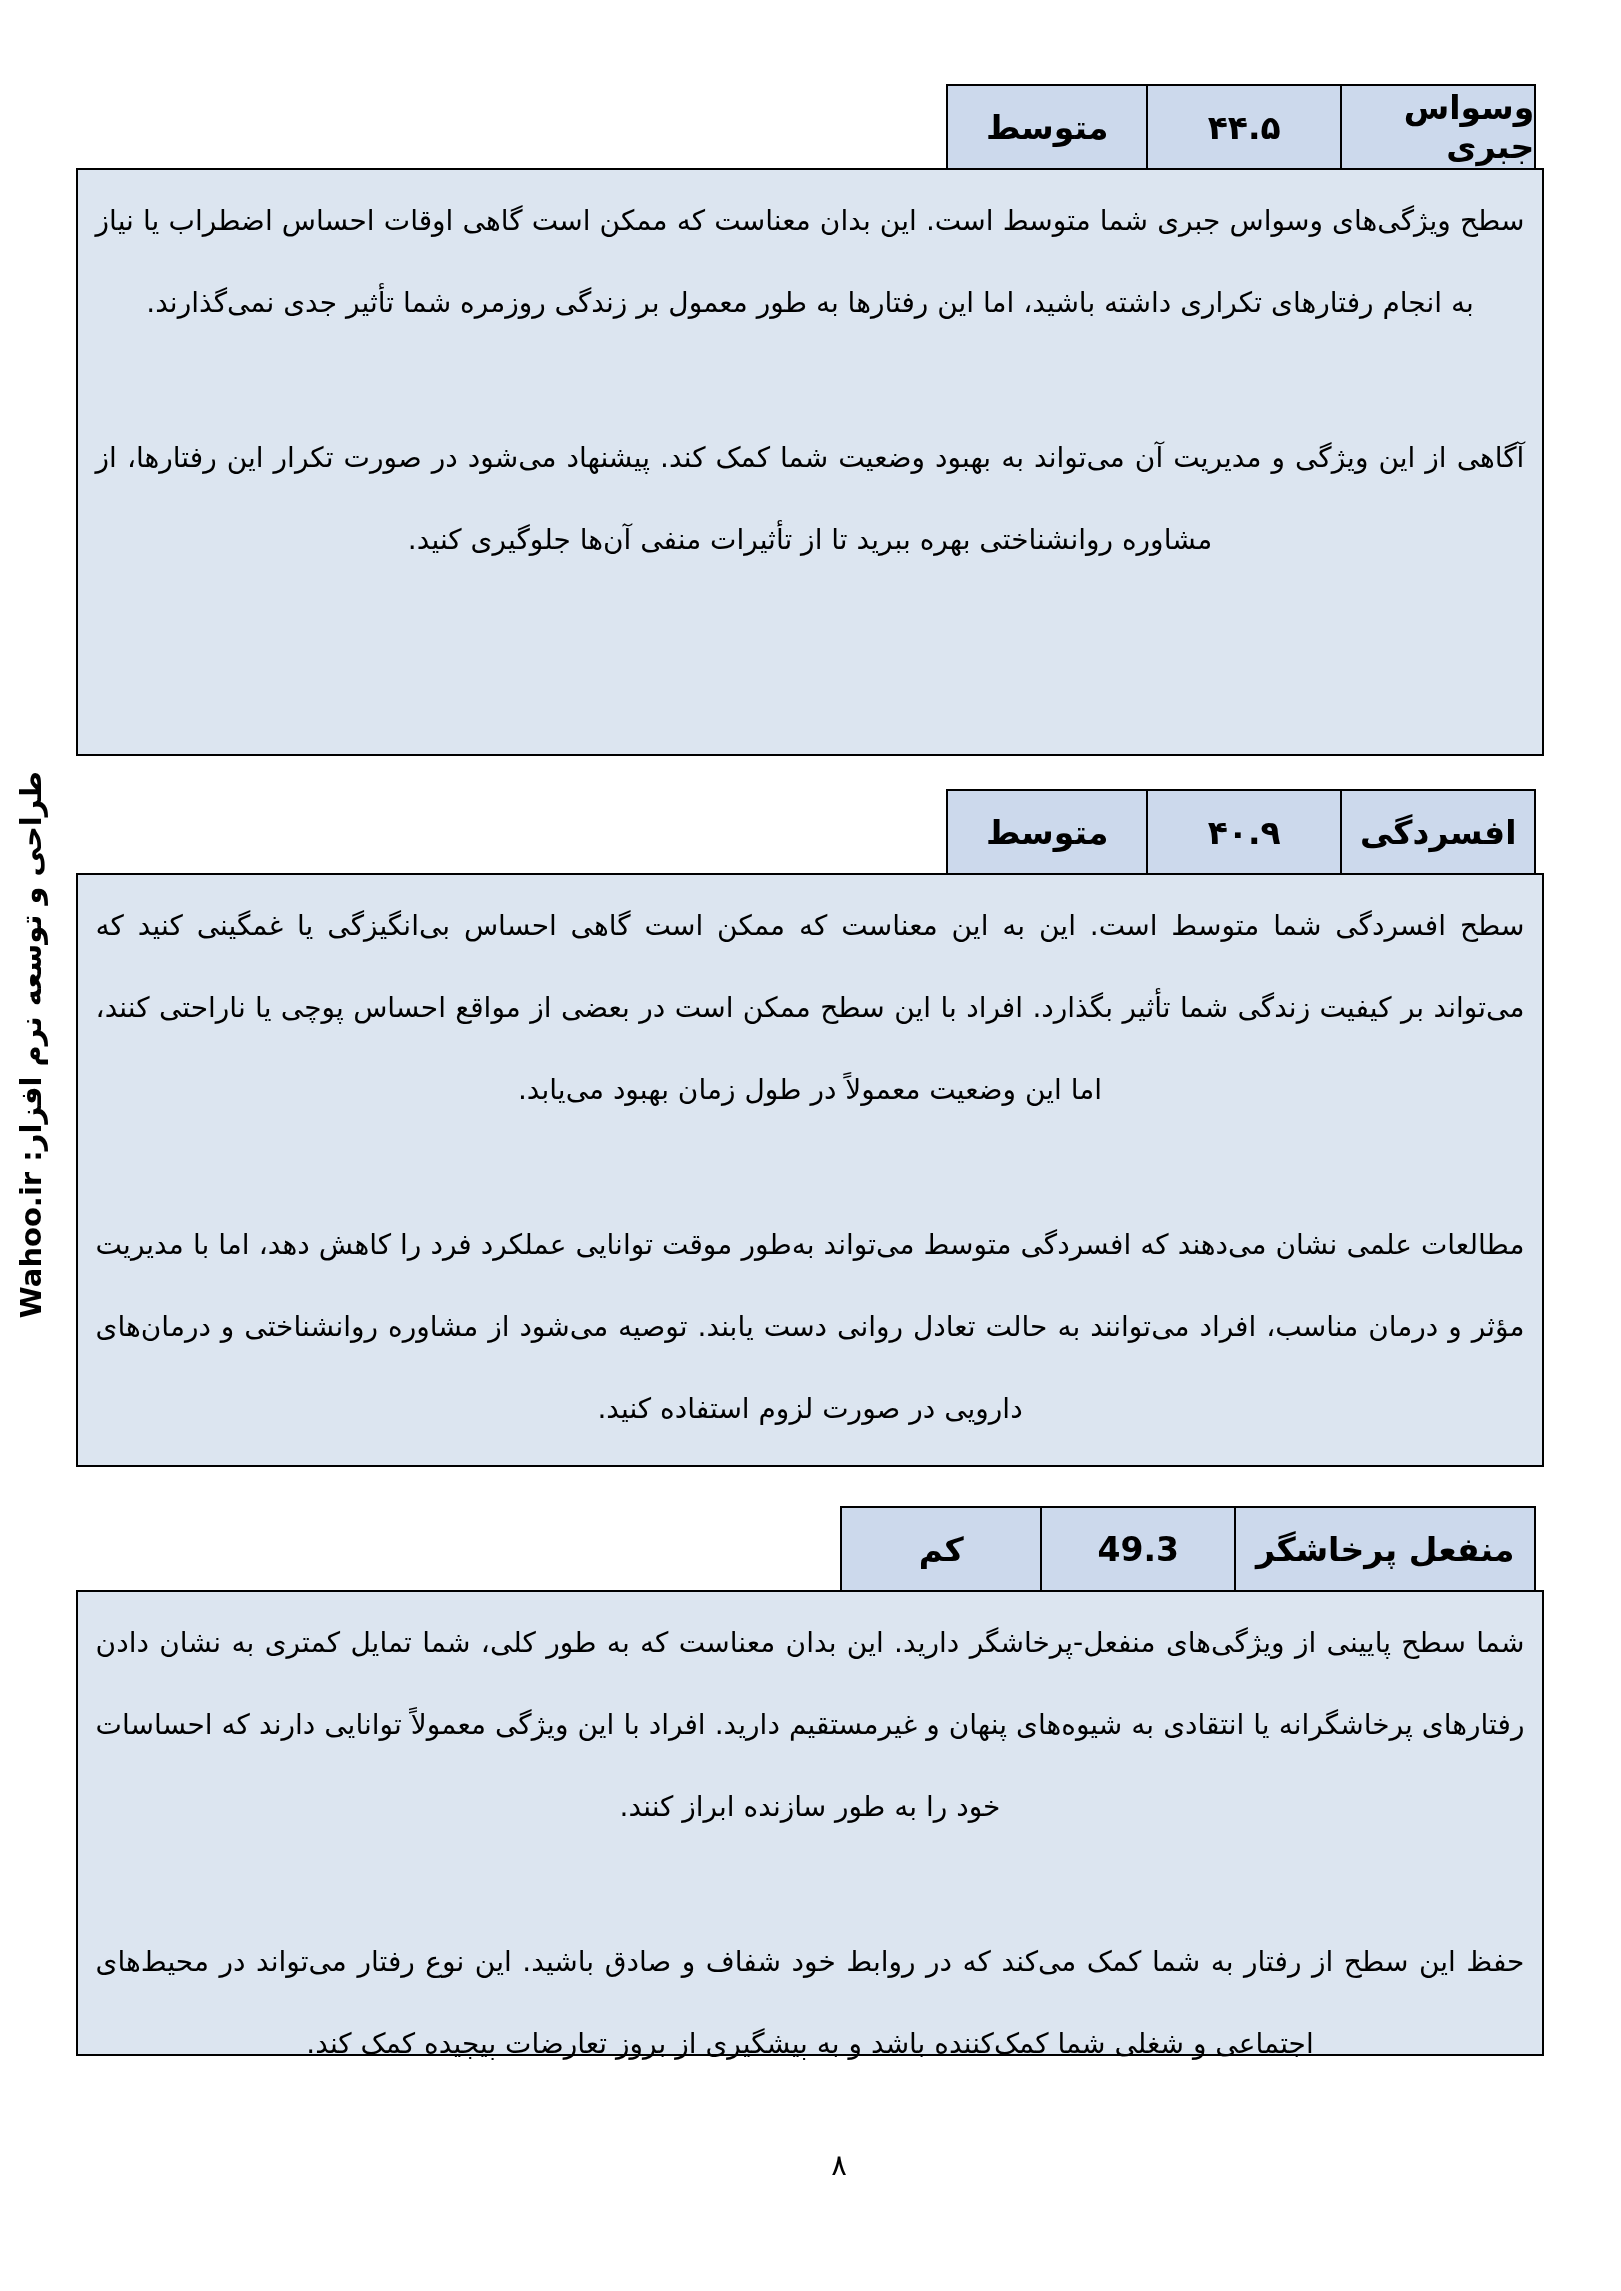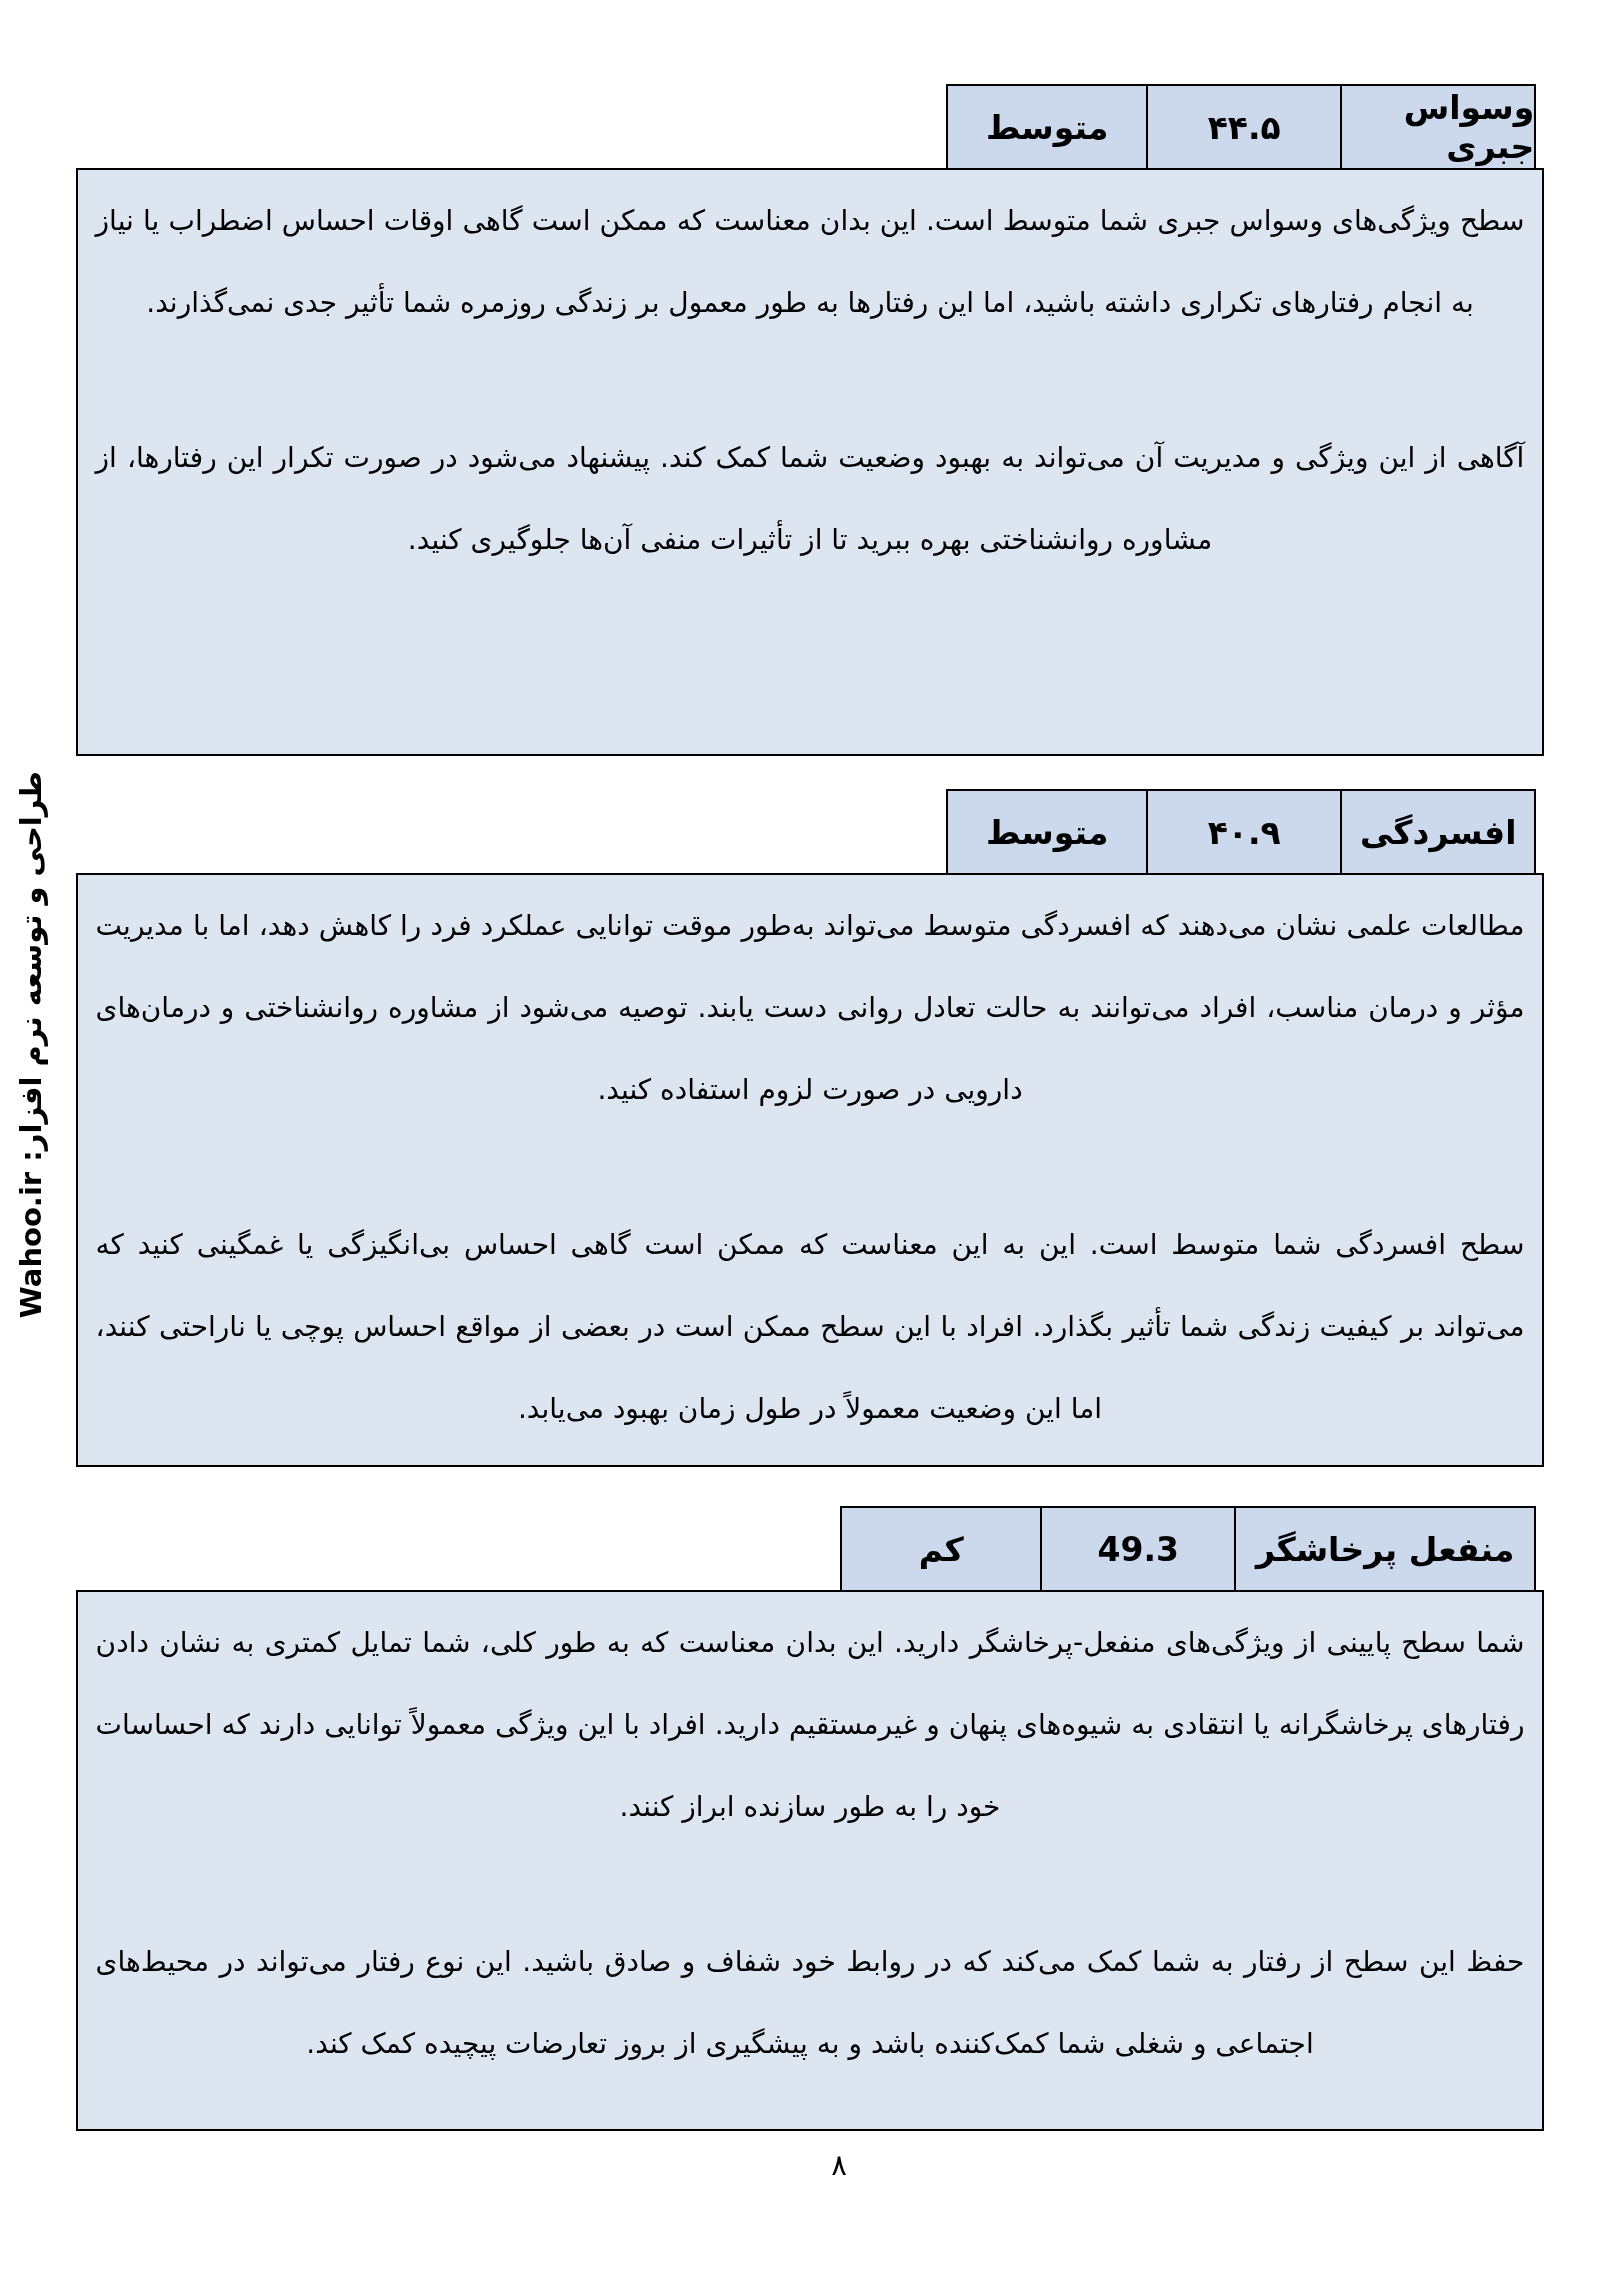--- a/index.html
+++ b/index.html
@@ -61,21 +61,21 @@
     direction: rtl;
     text-align: justify;
     text-align-last: center;
     font-size: 28px;
     line-height: 82px;
     position: relative;
     z-index: 1;
   }
   .box-1 { height: 588px; }
   .box-2 { height: 594px; }
-  .box-3 { height: 541px; }
+  .box-3 { height: 466px; }
   .desc-box p { margin: 0 0 73px 0; }
   .desc-box p:last-child { margin-bottom: 0; }
 
   .credit {
     position: absolute;
     top: 765px;
     left: 7.8px;
     width: 559px;
     height: 47px;
     transform-origin: top left;
@@ -119,22 +119,22 @@
       </div>
     </div>
 
     <div class="section section-2">
       <div class="score-table">
         <div class="cell cell-name">افسردگی</div>
         <div class="cell cell-score">۴۰.۹</div>
         <div class="cell cell-level">متوسط</div>
       </div>
       <div class="desc-box box-2">
+        <p>سطح افسردگی شما متوسط است. این به این معناست که ممکن است گاهی احساس بی‌انگیزگی یا غمگینی کنید که می‌تواند بر کیفیت زندگی شما تأثیر بگذارد. افراد با این سطح ممکن است در بعضی از مواقع احساس پوچی یا ناراحتی کنند، اما این وضعیت معمولاً در طول زمان بهبود می‌یابد.</p>
         <p>مطالعات علمی نشان می‌دهند که افسردگی متوسط می‌تواند به‌طور موقت توانایی عملکرد فرد را کاهش دهد، اما با مدیریت مؤثر و درمان مناسب، افراد می‌توانند به حالت تعادل روانی دست یابند. توصیه می‌شود از مشاوره روانشناختی و درمان‌های دارویی در صورت لزوم استفاده کنید.</p>
-        <p>سطح افسردگی شما متوسط است. این به این معناست که ممکن است گاهی احساس بی‌انگیزگی یا غمگینی کنید که می‌تواند بر کیفیت زندگی شما تأثیر بگذارد. افراد با این سطح ممکن است در بعضی از مواقع احساس پوچی یا ناراحتی کنند، اما این وضعیت معمولاً در طول زمان بهبود می‌یابد.</p>
       </div>
     </div>
 
     <div class="section section-3">
       <div class="score-table">
         <div class="cell cell-name">منفعل پرخاشگر</div>
         <div class="cell cell-score">49.3</div>
         <div class="cell cell-level">کم</div>
       </div>
       <div class="desc-box box-3">

